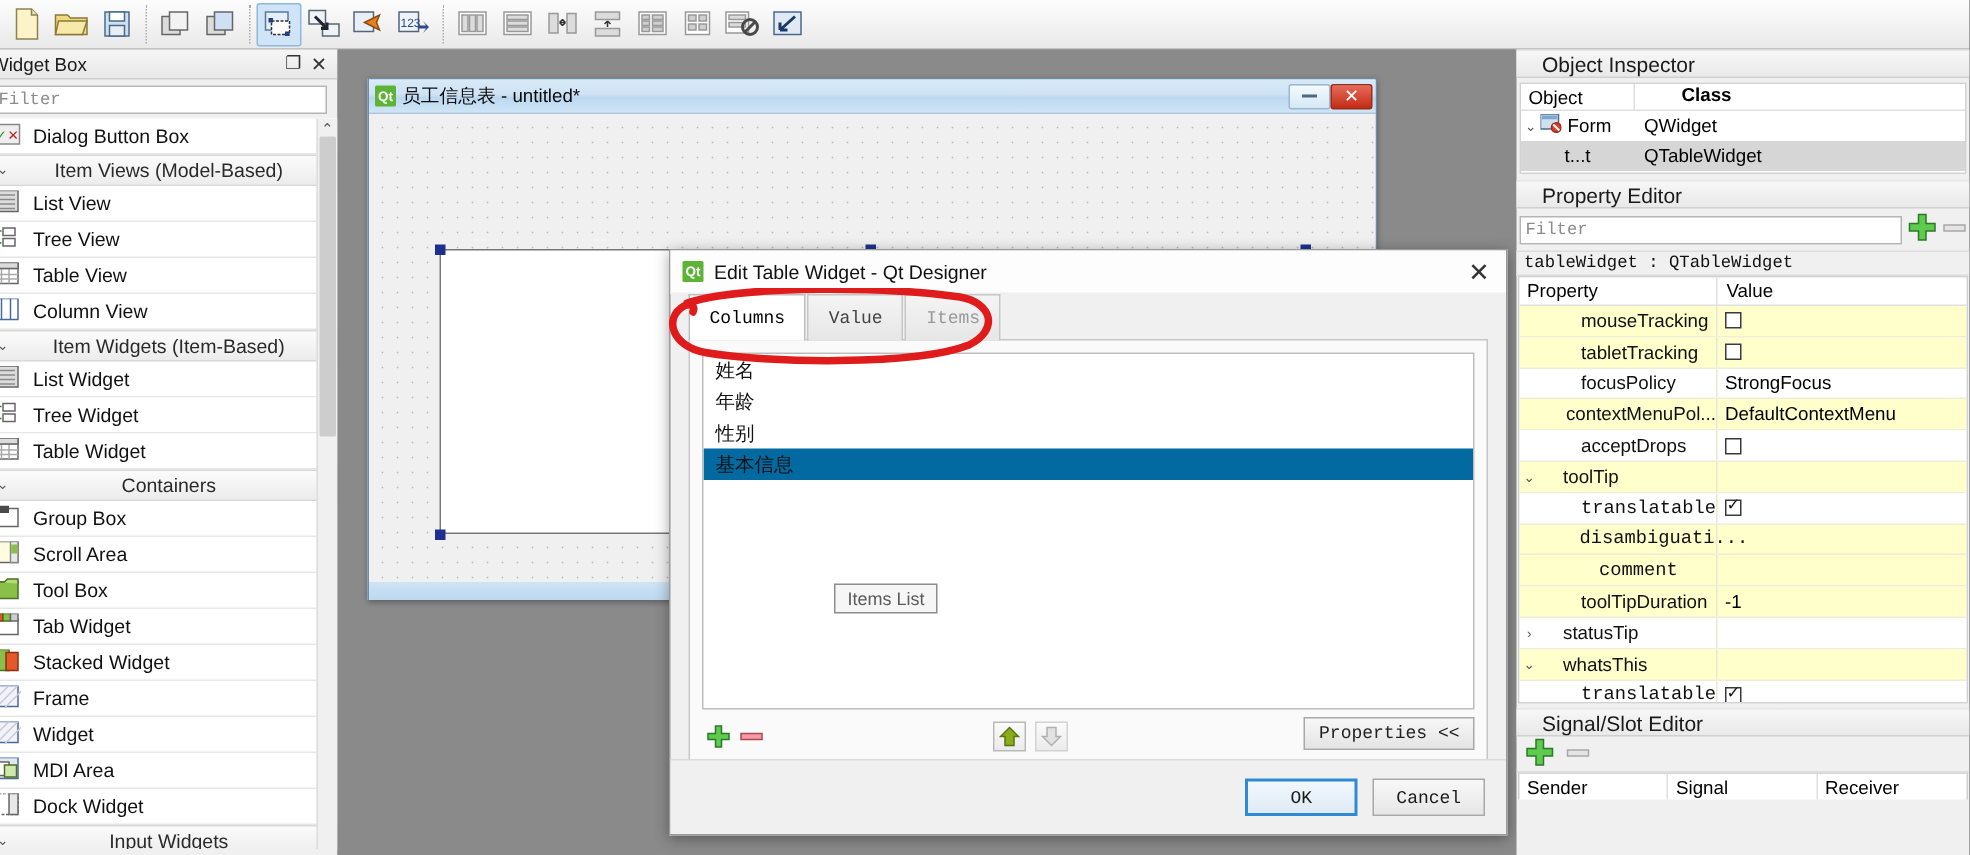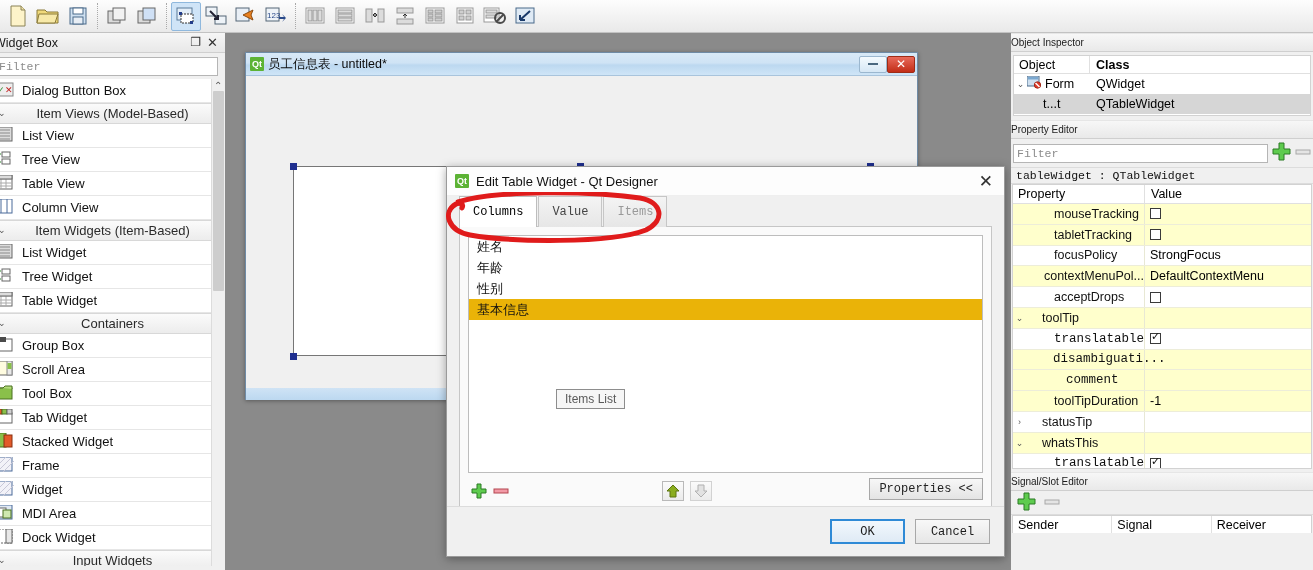--- a/index.html
+++ b/index.html
@@ -156,21 +156,21 @@
   .tab.dim { color: #999; }
   #tabpanel {
     border: 1px solid #c6c6c6; background: #fafafa; height: 282px; margin-top: -1px;
     position: relative; padding: 8px;
   }
   #items-list {
     background: #fff; border: 1px solid #bdbdbd; height: 238px; position: relative;
     overflow: hidden;
   }
   .li { height: 21px; line-height: 21px; padding-left: 8px; font-size: 13px; color: #111; }
-  .li.sel { background: #eab308; }
+  .li.sel { background: #0369a1; }
   #items-tooltip {
     position: absolute; left: 96px; top: 162px;
     background: #f6f6f6; border: 1px solid #8d8d8d; color: #5a5a5a;
     font-size: 12px; padding: 2px 8px;
   }
   #dlg-toolrow {
     display: flex; align-items: center; height: 30px; margin-top: 3px; position: relative;
   }
   .icbtn { width: 22px; height: 20px; display:flex;align-items:center;justify-content:center;}
   .icbtn.frame { border: 1px solid #b9b9b9; background: linear-gradient(to bottom,#fbfbfb,#ebebeb); }
@@ -192,28 +192,28 @@
     border: 1px solid #a8a8a8; background: linear-gradient(to bottom,#f8f8f8,#e6e6e6);
   }
   .dbtn.default { border: 2px solid #2f8ad6; background: linear-gradient(to bottom,#f2f8fd,#dfeaf5); }
 
   
   #annot { position: absolute; left: 440px; top: 192px; pointer-events: none; z-index: 50; }
 
   
   #right { position: absolute; left: 1011px; top: 33px; width: 302px; height: 537px; background: #f0f0f0; }
   .dock-title {
-    height: 19px; display: flex; align-items: center; padding-left: 0;
+    height: 19px; display: flex; align-items: center; padding-left: 17px;
     background: linear-gradient(to bottom,#f7f7f7,#e9e9e9);
     border-bottom: 1px solid #cfcfcf; border-top: 1px solid #e6e6e6;
-    font-size: 10px; color: #1a1a1a; text-align: center;
+    font-size: 14px; color: #1a1a1a; text-align: center;
   }
   #oi-table { background: #fff; border: 1px solid #d2d2d2; margin: 3px 2px 0 2px; height: 61px; }
-  .oi-head { display: flex; height: 18px; align-items: center; border-bottom: 1px solid #e0e0e0;
-             background: #fff; font-size: 12.5px; }
+  .oi-head { display: flex; height: 18px; align-items: flex-start; border-bottom: 1px solid #e0e0e0;
+             background: #fff; font-size: 12.5px; gap: 25px; }
   .oi-head .c1 { width: 76px; padding-left: 5px; border-right: 1px solid #e0e0e0; height: 18px; line-height:18px;}
   .oi-head .c2 { padding-left: 6px; font-weight: bold; }
   .oi-row { display: flex; height: 20px; align-items: center; font-size: 12.5px; }
   .oi-row.sel { background: #d6d6d6; }
   .oi-row .c1 { width: 76px; display: flex; align-items: center; }
   .oi-row .c2 { padding-left: 6px; }
   .tw { font-size: 9px; color: #555; width: 13px; text-align: center; }
 
   #pe-filterrow { display: flex; align-items: center; padding: 3px 2px; gap: 4px; }
   #pe-filter {

